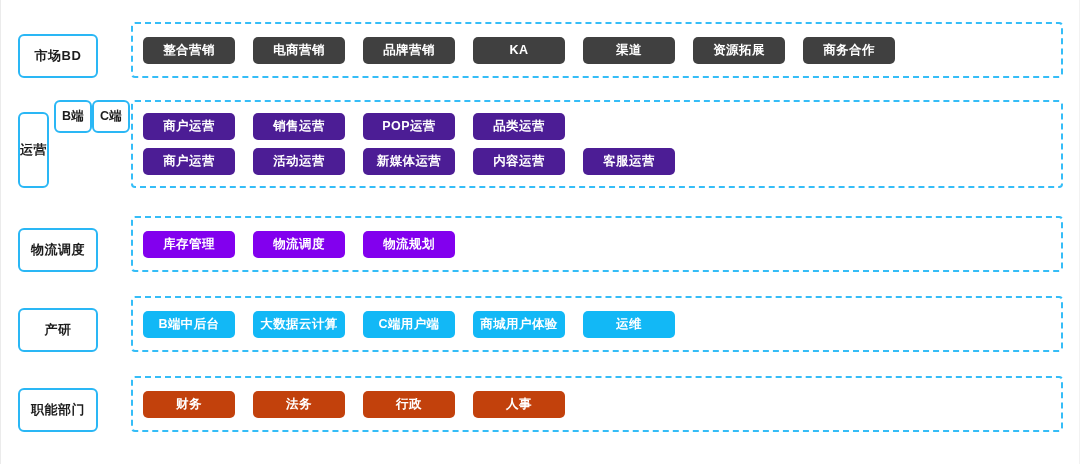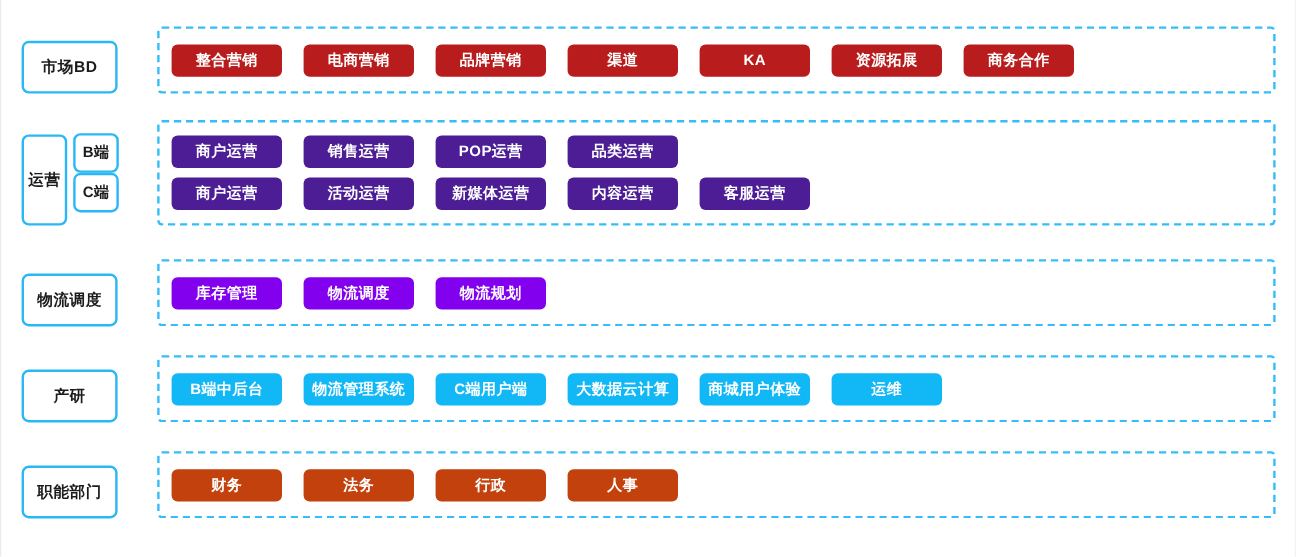--- a/index.html
+++ b/index.html
@@ -58,22 +58,22 @@
     width: 38px;
     writing-mode: horizontal-tb;
   }
   .cat-label.narrow .vtext {
     display: block;
     line-height: 1.05;
     text-align: right;
   }
   .sub-stack {
     display: flex;
-    flex-direction: column;
-    justify-content: center;
+    flex-direction: row;
+    justify-content: flex-end;
     margin-left: 5px;
     flex: 1;
   }
   .sub-label {
     border: 2px solid #2ab7f5;
     border-radius: 6px;
     background: #ffffff;
     color: #1c1c1c;
     font-size: 12.5px;
     font-weight: bold;
@@ -109,21 +109,21 @@
     color: #ffffff;
     font-size: 12.5px;
     font-weight: bold;
     letter-spacing: 0.4px;
     display: flex;
     align-items: center;
     justify-content: center;
     box-sizing: border-box;
     white-space: nowrap;
   }
-  .chip.pink   { background: #b91c1c; }
+  .chip.pink   { background: #404040; }
   .chip.green  { background: #4c1d95; }
   .chip.purple { background: #8200ee; }
   .chip.blue   { background: #12b8f6; }
   .chip.teal   { background: #c2410c; }
 
   
   #row-0 { top: 22px;  height: 56px; }
   #row-1 { top: 100px; height: 88px; }
   #row-2 { top: 216px; height: 56px; }
   #row-3 { top: 296px; height: 56px; }
@@ -138,22 +138,22 @@
     <div class="label-zone">
       <div class="cat-label wide">
         <span>市场BD</span>
       </div>
     </div>
     <div class="dashed-box">
       <div class="chip-line">
         <div class="chip pink">整合营销</div>
         <div class="chip pink">电商营销</div>
         <div class="chip pink">品牌营销</div>
+        <div class="chip pink">KA</div>
         <div class="chip pink">渠道</div>
-        <div class="chip pink">KA</div>
         <div class="chip pink">资源拓展</div>
         <div class="chip pink">商务合作</div>
       </div>
     </div>
   </div>
 
   <div class="row" id="row-1">
     <div class="label-zone">
       <div class="cat-label narrow">
         <span class="vtext">运营</span>
@@ -197,23 +197,22 @@
 
   <div class="row" id="row-3">
     <div class="label-zone">
       <div class="cat-label wide">
         <span>产研</span>
       </div>
     </div>
     <div class="dashed-box">
       <div class="chip-line">
         <div class="chip blue">B端中后台</div>
-        <div class="chip blue">物流管理系统</div>
+        <div class="chip blue">大数据云计算</div>
         <div class="chip blue">C端用户端</div>
-        <div class="chip blue">大数据云计算</div>
         <div class="chip blue">商城用户体验</div>
         <div class="chip blue">运维</div>
       </div>
     </div>
   </div>
 
   <div class="row" id="row-4">
     <div class="label-zone">
       <div class="cat-label wide">
         <span>职能部门</span>

